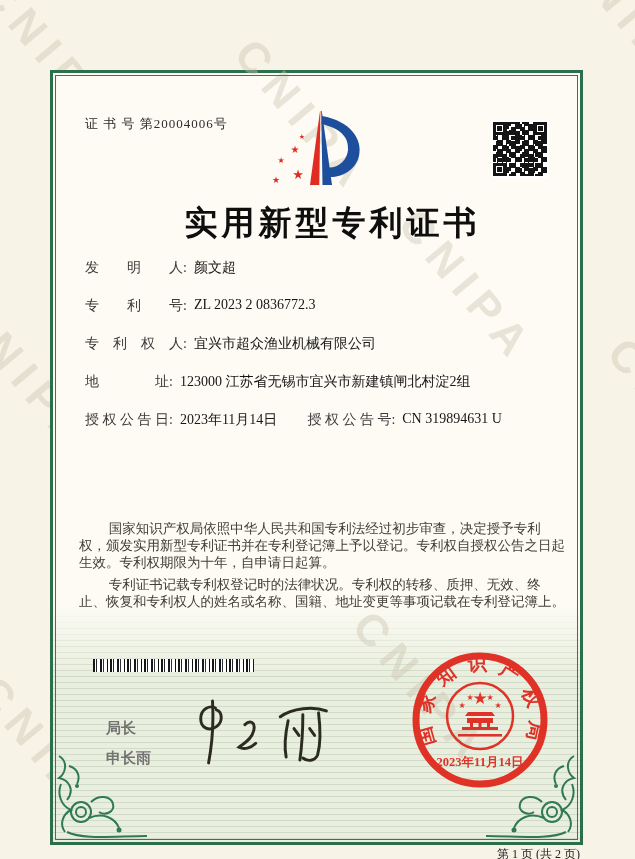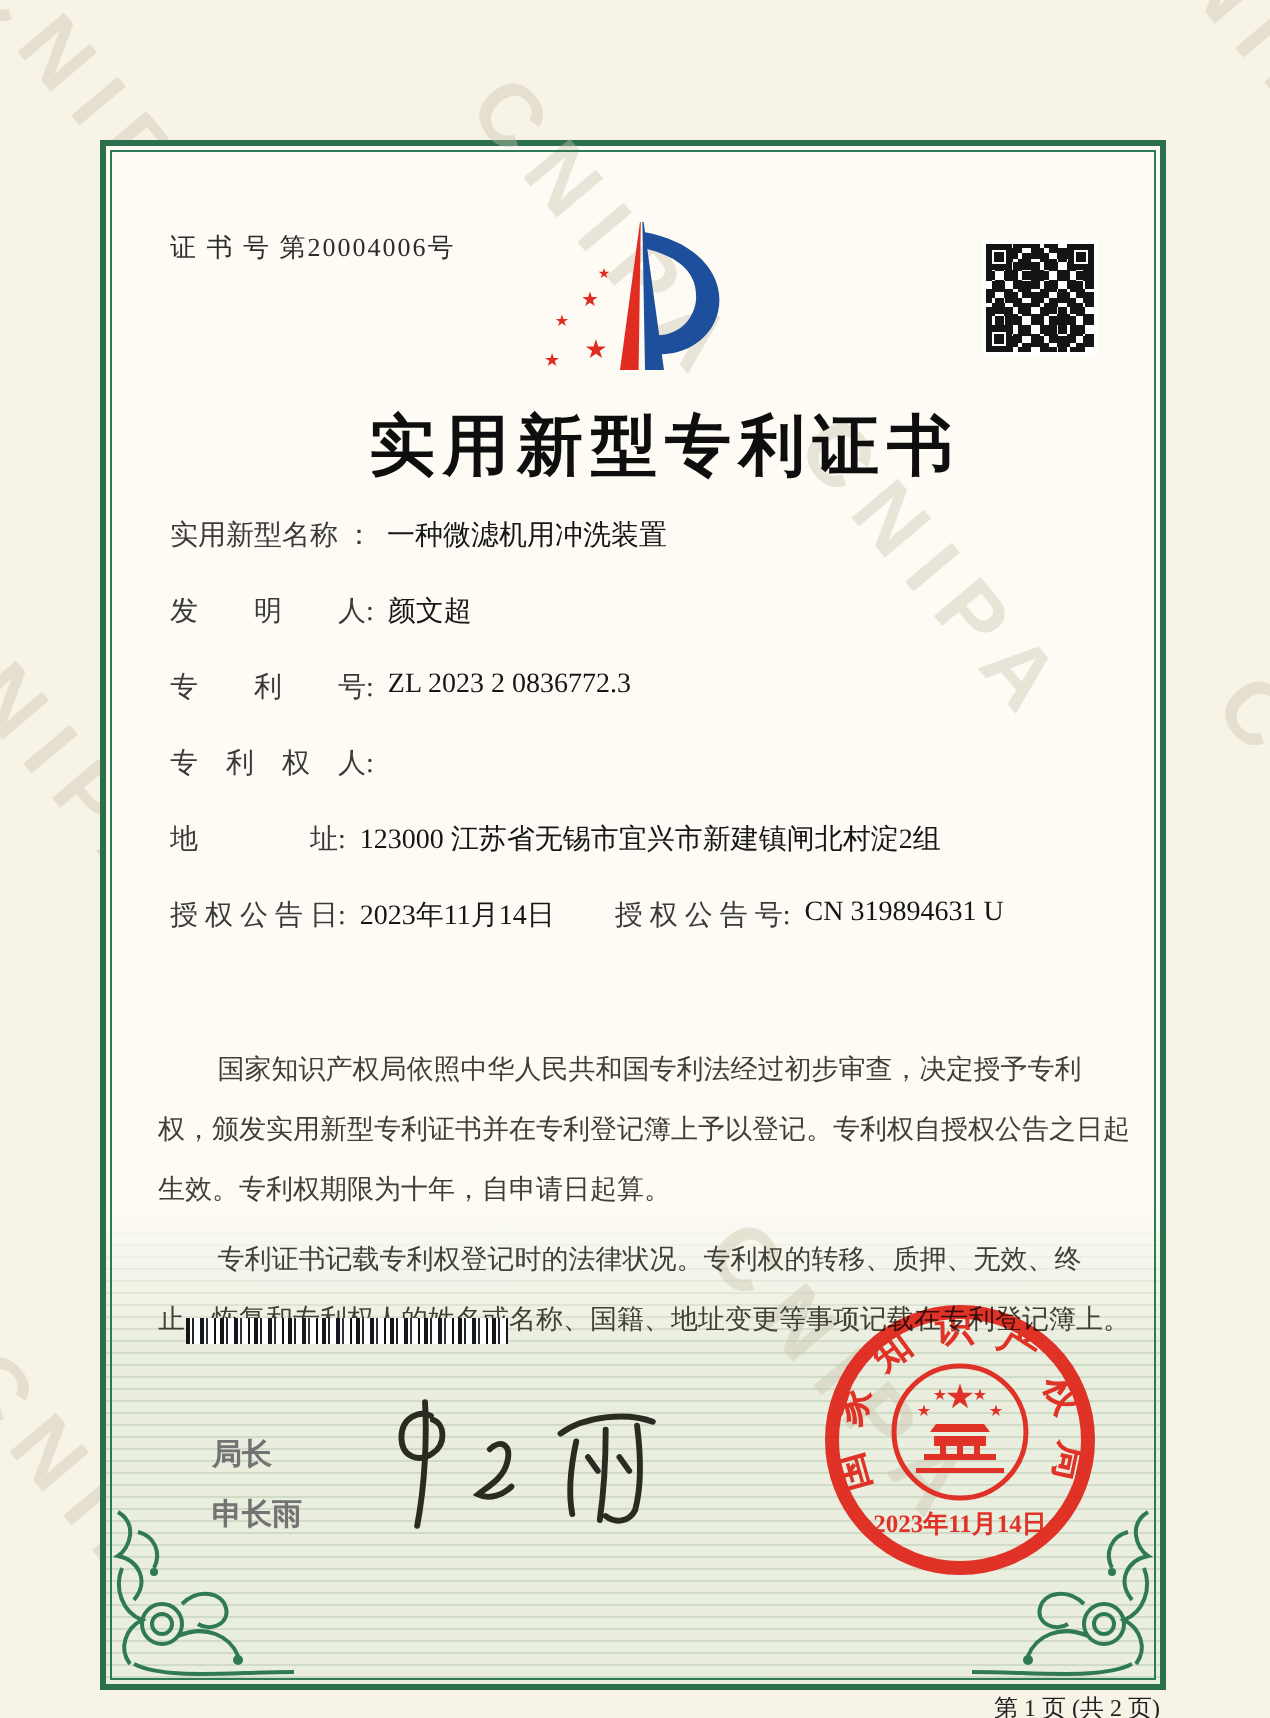--- a/index.html
+++ b/index.html
@@ -58,21 +58,21 @@
     position:absolute;left:0;right:0;top:128px;text-align:center;
     font-size:33px;font-weight:bold;letter-spacing:4px;color:#0e0e0e;padding-left:32px;
   }
   
   .fields{position:absolute;left:32px;right:18px;top:186px;font-size:14px;}
   .frow{height:38px;display:flex;align-items:flex-start;white-space:nowrap;}
   .flabel{color:#3a3a3a;white-space:pre;}
   .fvalue{color:#161616;margin-left:7px;}
   .fpair2{margin-left:30px;}
   
-  .paras{position:absolute;left:26px;top:447px;width:487px;font-size:13.5px;line-height:30px;color:#3f3f35;}
+  .paras{position:absolute;left:26px;top:447px;width:487px;font-size:13.5px;line-height:17px;color:#3f3f35;}
   .paras p{margin:0 0 5px 0;text-indent:2.2em;}
   
   .barcode{
     position:absolute;left:40px;top:586px;width:161px;height:13px;
     background:repeating-linear-gradient(90deg,
       #151515 0 2px,#fff 2px 3px,#20242a 3px 4px,#fff 4px 7px,
       #14181f 7px 9px,#fff 9px 10px,#30343a 10px 11px,#fff 11px 14px,
       #101010 14px 15px,#fff 15px 17px);
   }
   
@@ -130,33 +130,30 @@
         <div class="noise"></div>
         <div class="finder tl"></div>
         <div class="finder tr"></div>
         <div class="finder bl"></div>
       </div>
 
       <div class="title">实用新型专利证书</div>
 
       <div class="fields">
         <div class="frow">
-          <span class="flabel">实用新型名称 ：</span>
-          <span class="fvalue">一种微滤机用冲洗装置</span>
-        </div>
-        <div class="frow">
           <span class="flabel">发　　明　　人:</span>
           <span class="fvalue">颜文超</span>
         </div>
         <div class="frow">
           <span class="flabel">专　　利　　号:</span>
           <span class="fvalue">ZL 2023 2 0836772.3</span>
         </div>
         <div class="frow">
           <span class="flabel">专　利　权　人:</span>
+          <span class="fvalue">宜兴市超众渔业机械有限公司</span>
         </div>
         <div class="frow">
           <span class="flabel">地　　　　址:</span>
           <span class="fvalue">123000 江苏省无锡市宜兴市新建镇闸北村淀2组</span>
         </div>
         <div class="frow">
           <span class="flabel">授 权 公 告 日:</span>
           <span class="fvalue">2023年11月14日</span>
           <span class="flabel fpair2">授 权 公 告 号:</span>
           <span class="fvalue">CN 319894631 U</span>

